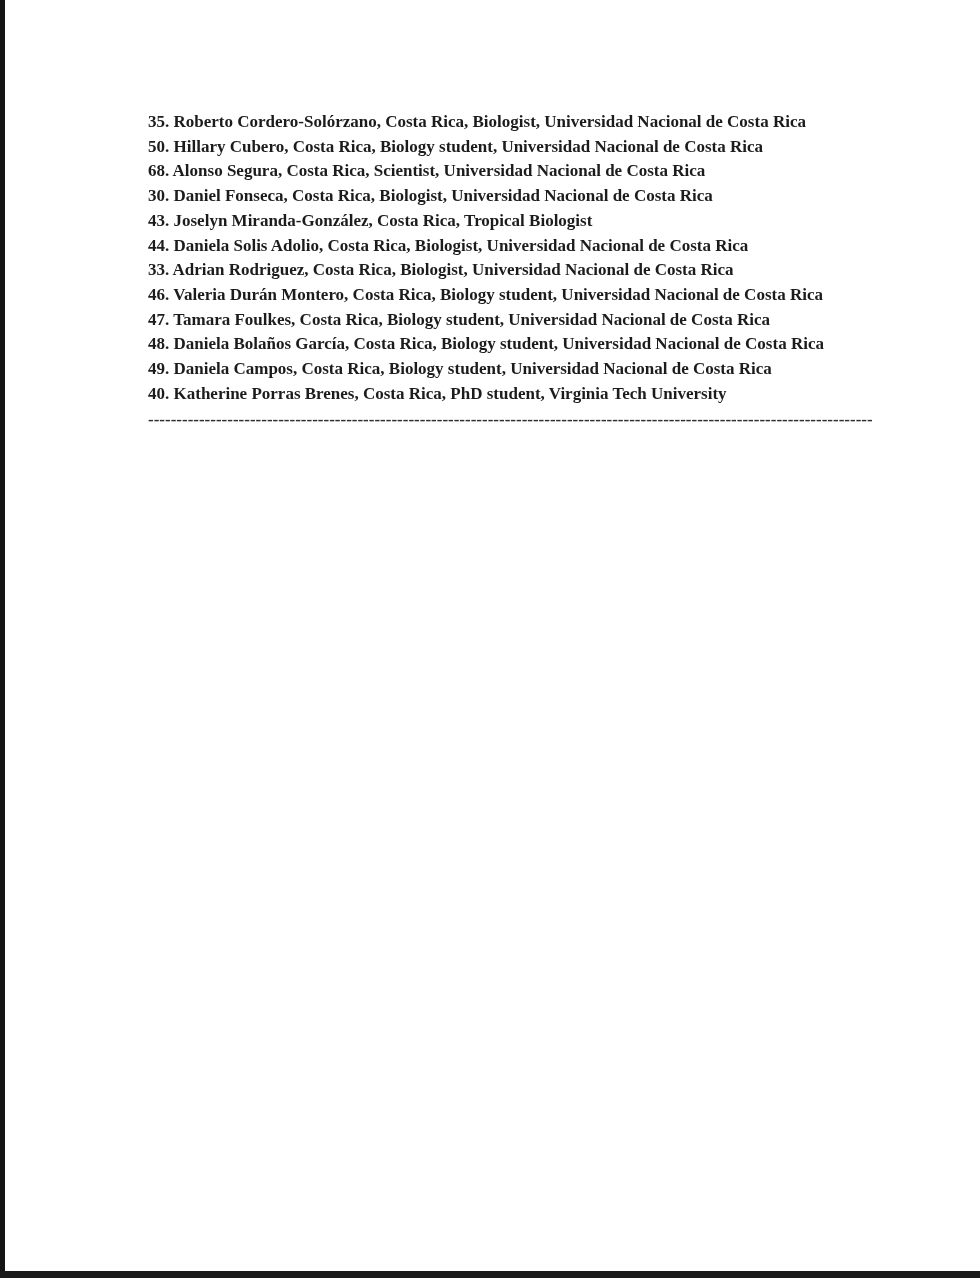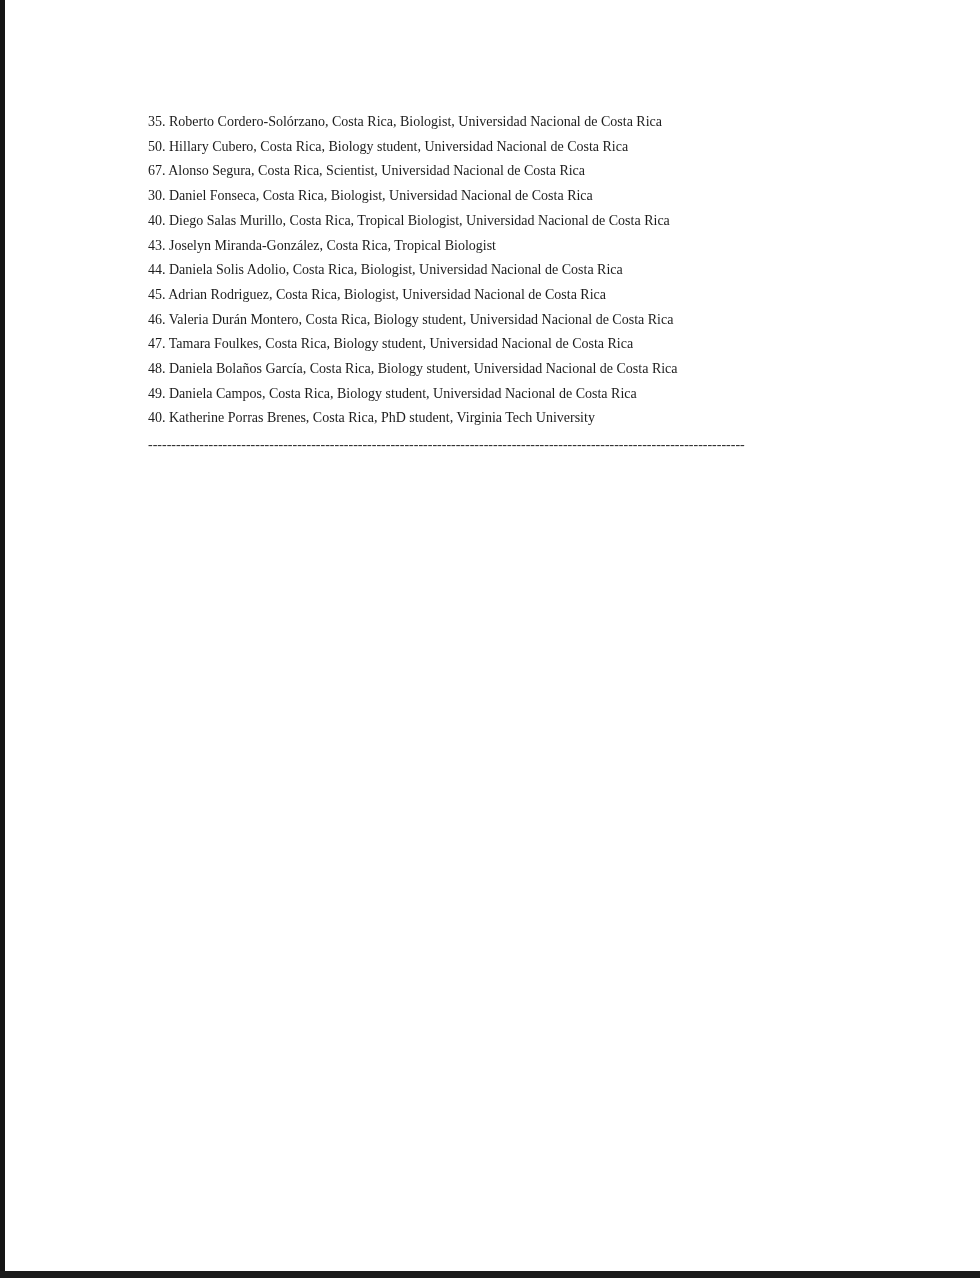--- a/index.html
+++ b/index.html
@@ -22,23 +22,24 @@
     left: 0; bottom: 0;
     width: 100%; height: 7px;
     background: #1b1b1b;
   }
   .content {
     position: absolute;
     left: 148px;
     top: 110px;
     right: 16px;
     color: #1c1c1c;
-    font-size: 14px;
+    font-size: 17px;
     line-height: 24.7px;
     white-space: nowrap;
+    font-weight: bold;
   }
   .line {
     white-space: nowrap;
   }
   .separator {
     margin-top: 2px;
     color: #2e2e2e;
     max-width: 728px;
     overflow: hidden;
     white-space: nowrap;
@@ -47,26 +48,25 @@
 </style>
 </head>
 <body>
 
 <div>
   <div class="edge-left"></div>
   <div class="content">
     <div>
         <div class="line">35. Roberto Cordero-Solórzano, Costa Rica, Biologist, Universidad Nacional de Costa Rica</div>
         <div class="line">50. Hillary Cubero, Costa Rica, Biology student, Universidad Nacional de Costa Rica</div>
-        <div class="line">67. Alonso Segura, Costa Rica, Scientist, Universidad Nacional de Costa Rica</div>
+        <div class="line">68. Alonso Segura, Costa Rica, Scientist, Universidad Nacional de Costa Rica</div>
         <div class="line">30. Daniel Fonseca, Costa Rica, Biologist, Universidad Nacional de Costa Rica</div>
-        <div class="line">40. Diego Salas Murillo, Costa Rica, Tropical Biologist, Universidad Nacional de Costa Rica</div>
         <div class="line">43. Joselyn Miranda-González, Costa Rica, Tropical Biologist</div>
         <div class="line">44. Daniela Solis Adolio, Costa Rica, Biologist, Universidad Nacional de Costa Rica</div>
-        <div class="line">45. Adrian Rodriguez, Costa Rica, Biologist, Universidad Nacional de Costa Rica</div>
+        <div class="line">33. Adrian Rodriguez, Costa Rica, Biologist, Universidad Nacional de Costa Rica</div>
         <div class="line">46. Valeria Durán Montero, Costa Rica, Biology student, Universidad Nacional de Costa Rica</div>
         <div class="line">47. Tamara Foulkes, Costa Rica, Biology student, Universidad Nacional de Costa Rica</div>
         <div class="line">48. Daniela Bolaños García, Costa Rica, Biology student, Universidad Nacional de Costa Rica</div>
         <div class="line">49. Daniela Campos, Costa Rica, Biology student, Universidad Nacional de Costa Rica</div>
         <div class="line">40. Katherine Porras Brenes, Costa Rica, PhD student, Virginia Tech University</div>
       </div>
     <div class="separator">--------------------------------------------------------------------------------------------------------------------------------</div>
   </div>
   <div class="edge-bottom"></div>
 </div>

